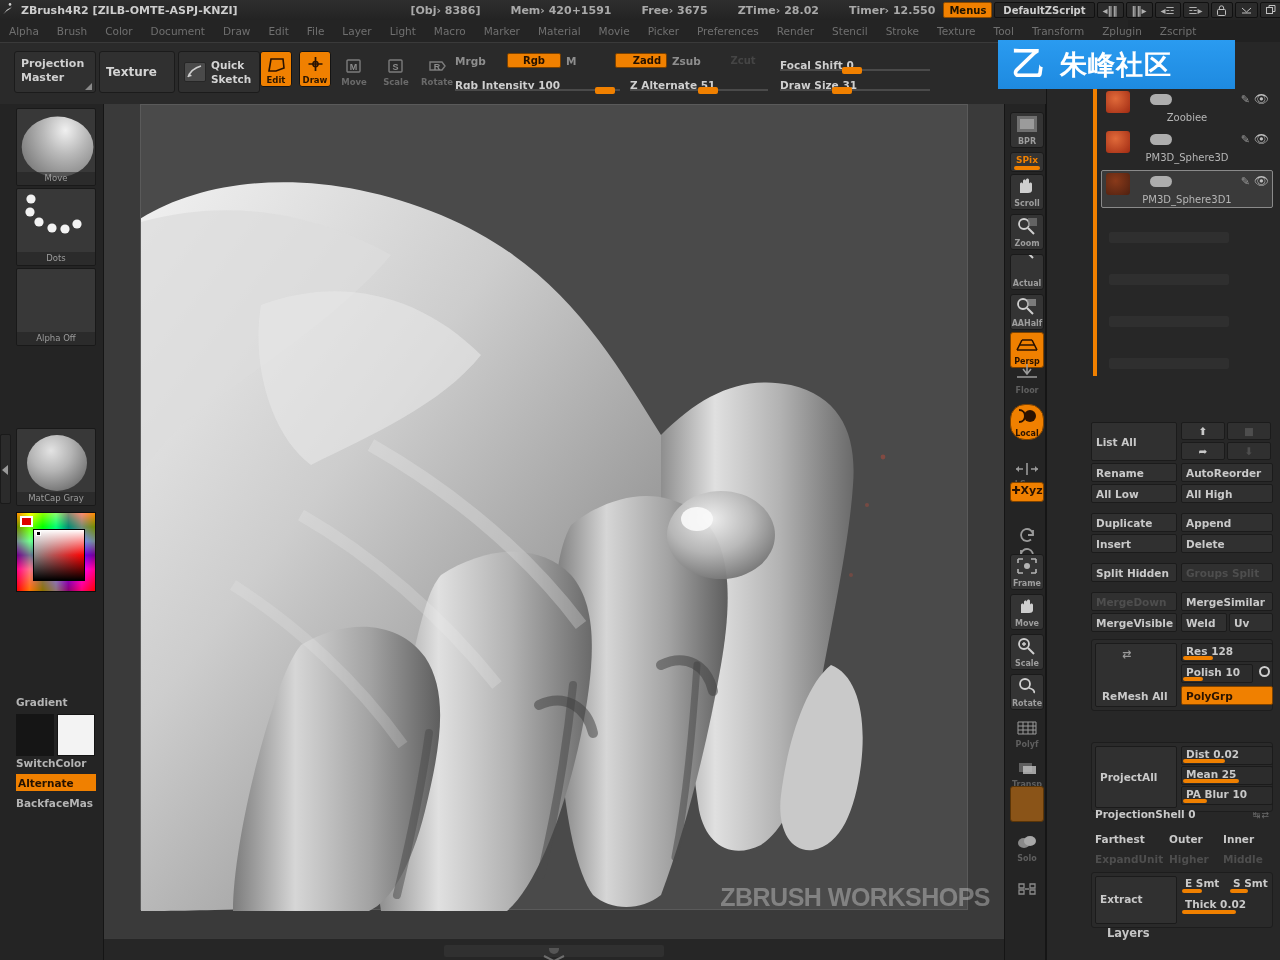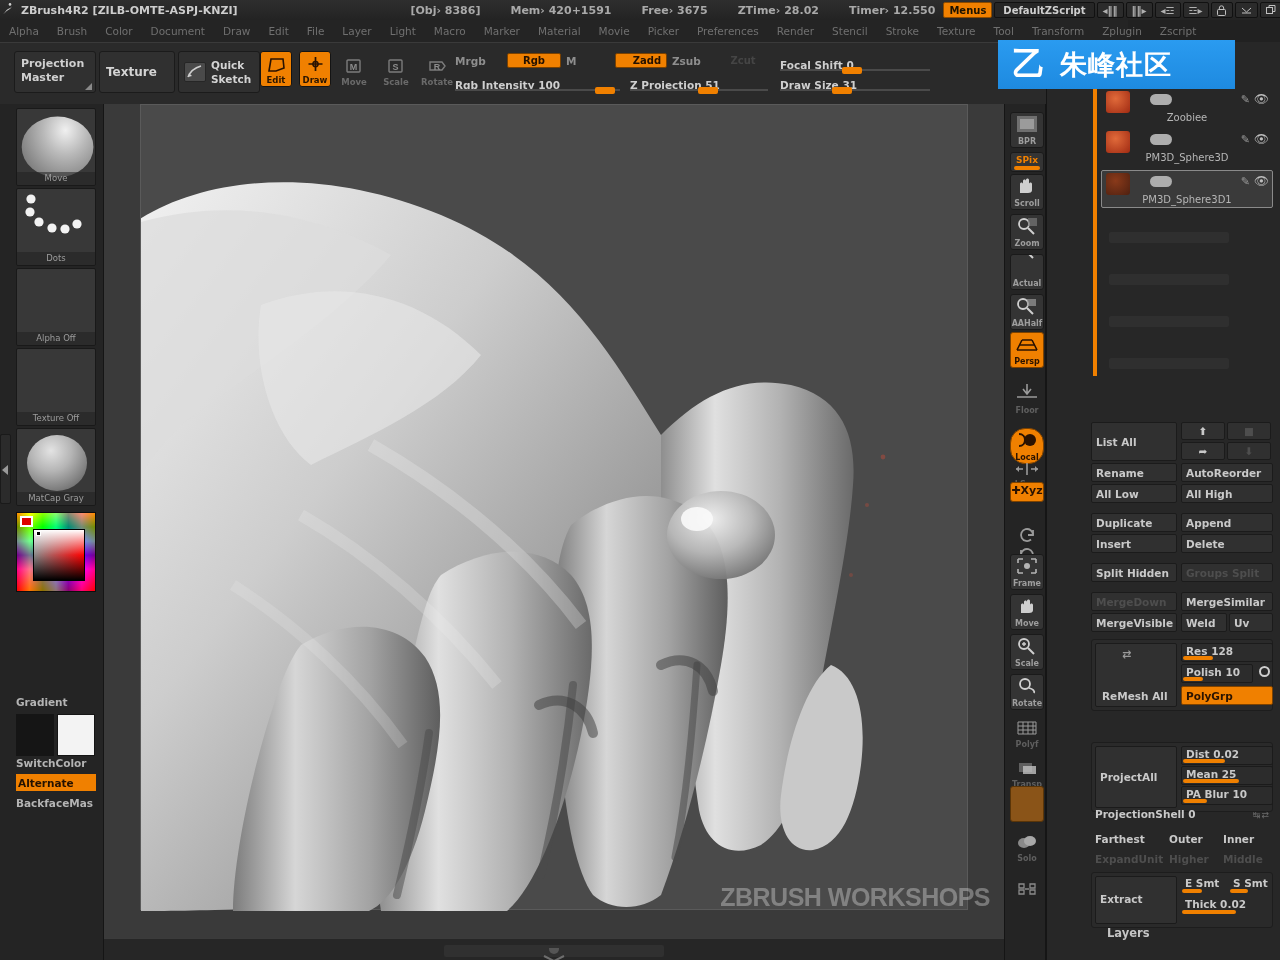--- a/index.html
+++ b/index.html
@@ -392,21 +392,21 @@
       <span>100</span></span>
       <div class="track"></div>
       <div class="knob" style="left:140px;"></div>
     </div>
 
     <div class="tglbtn on" style="left:615px; top:10px; width:52px;padding-left:12px;">Zadd</div>
     <div style="position:absolute;left:672px;top:12px;font-size:10.5px;font-weight:bold;color:#8e8e8e;">Zsub</div>
     <div class="tglbtn off2" style="left:725px; top:10px; width:36px;">Zcut</div>
 
     <div class="slider" style="left:630px; top:31px; width:138px;">
-      <span class="lbl"><span>Z Projection</span>
+      <span class="lbl"><span>Z Alternate</span>
       <span>51</span></span>
       <div class="track"></div>
       <div class="knob" style="left:68px;"></div>
     </div>
 
     <div class="slider" style="left:780px; top:11px; width:150px;">
       <span class="lbl"><span>Focal Shift</span>
       <span>0</span></span>
       <div class="track"></div>
       <div class="knob" style="left:62px;"></div>
@@ -437,23 +437,20 @@
           <circle cx="60" cy="35" r="4.6" fill="#f2f2f2"></circle>
         </svg>
       </div>
       <div class="cap">Dots</div>
     </div>
 
     <div class="palslot" style="top:164px;">
       <div class="cap">Alpha  Off</div>
     </div>
 
-    <div class="palslot" style="top:244px;">
-      <div class="cap">Texture  Off</div>
-    </div>
 
     <div class="palslot" style="top:324px;">
       <div style="position:absolute;left:10px;top:6px;width:60px;height:56px;border-radius:50%;background:radial-gradient(circle at 40% 28%, #e3e3e3 0%, #b5b5b5 38%, #7e7e7e 72%, #4d4d4d 100%);"></div>
       <div class="cap">MatCap Gray</div>
     </div>
 
     <div class="sidetab" style="left:0px; top:330px; height:70px;">
       <div style="position:absolute;left:1px;top:30px;width:0;height:0;border-top:5px solid transparent;border-bottom:5px solid transparent;border-right:6px solid #9a9a9a;"></div>
     </div>
 
@@ -605,28 +602,28 @@
           </svg></span>
         <span>AAHalf</span>
       </div>
       <div class="railbtn on" style="top: 228px;">
         <span class="gl"><svg width="24" height="16" viewBox="0 0 24 16">
             <path d="M2 13h20M4 8h16M7 3h10" stroke="#2b1200" stroke-width="1.6"></path>
             <path d="M7 3L2 13M17 3l5 10" stroke="#2b1200" stroke-width="1.6"></path>
           </svg></span>
         <span>Persp</span>
       </div>
-      <div class="railbtn flat dim" style="top: 276px;">
+      <div class="railbtn flat dim" style="top: 256px;">
         <span class="gl"><svg width="24" height="20" viewBox="0 0 24 20">
             <path d="M12 2v9M8 7l4 5 4-5" stroke="#9a9a9a" stroke-width="1.6" fill="none"></path>
             <path d="M2 15h20" stroke="#9a9a9a" stroke-width="1.6"></path>
           </svg></span>
         <span>Floor</span>
       </div>
-      <div class="railbtn on" style="top: 324px; border-radius: 15px;">
+      <div class="railbtn on" style="top: 300px; border-radius: 15px;">
         <span class="gl"><svg width="22" height="18" viewBox="0 0 22 18">
             <circle cx="14" cy="9" r="6" fill="#2b1200"></circle>
             <path d="M3 3c4 0 6 3 6 6s-2 6-6 6" fill="none" stroke="#2b1200" stroke-width="2"></path>
           </svg></span>
         <span>Local</span>
       </div>
       <div class="railbtn flat dim" style="top: 350px;">
         <span class="gl"><svg width="26" height="14" viewBox="0 0 26 14">
             <path d="M2 7h7M17 7h7M13 1v12" stroke="#9a9a9a" stroke-width="1.6"></path>
             <path d="M2 7l3-3v6zM24 7l-3-3v6z" fill="#9a9a9a"></path>

